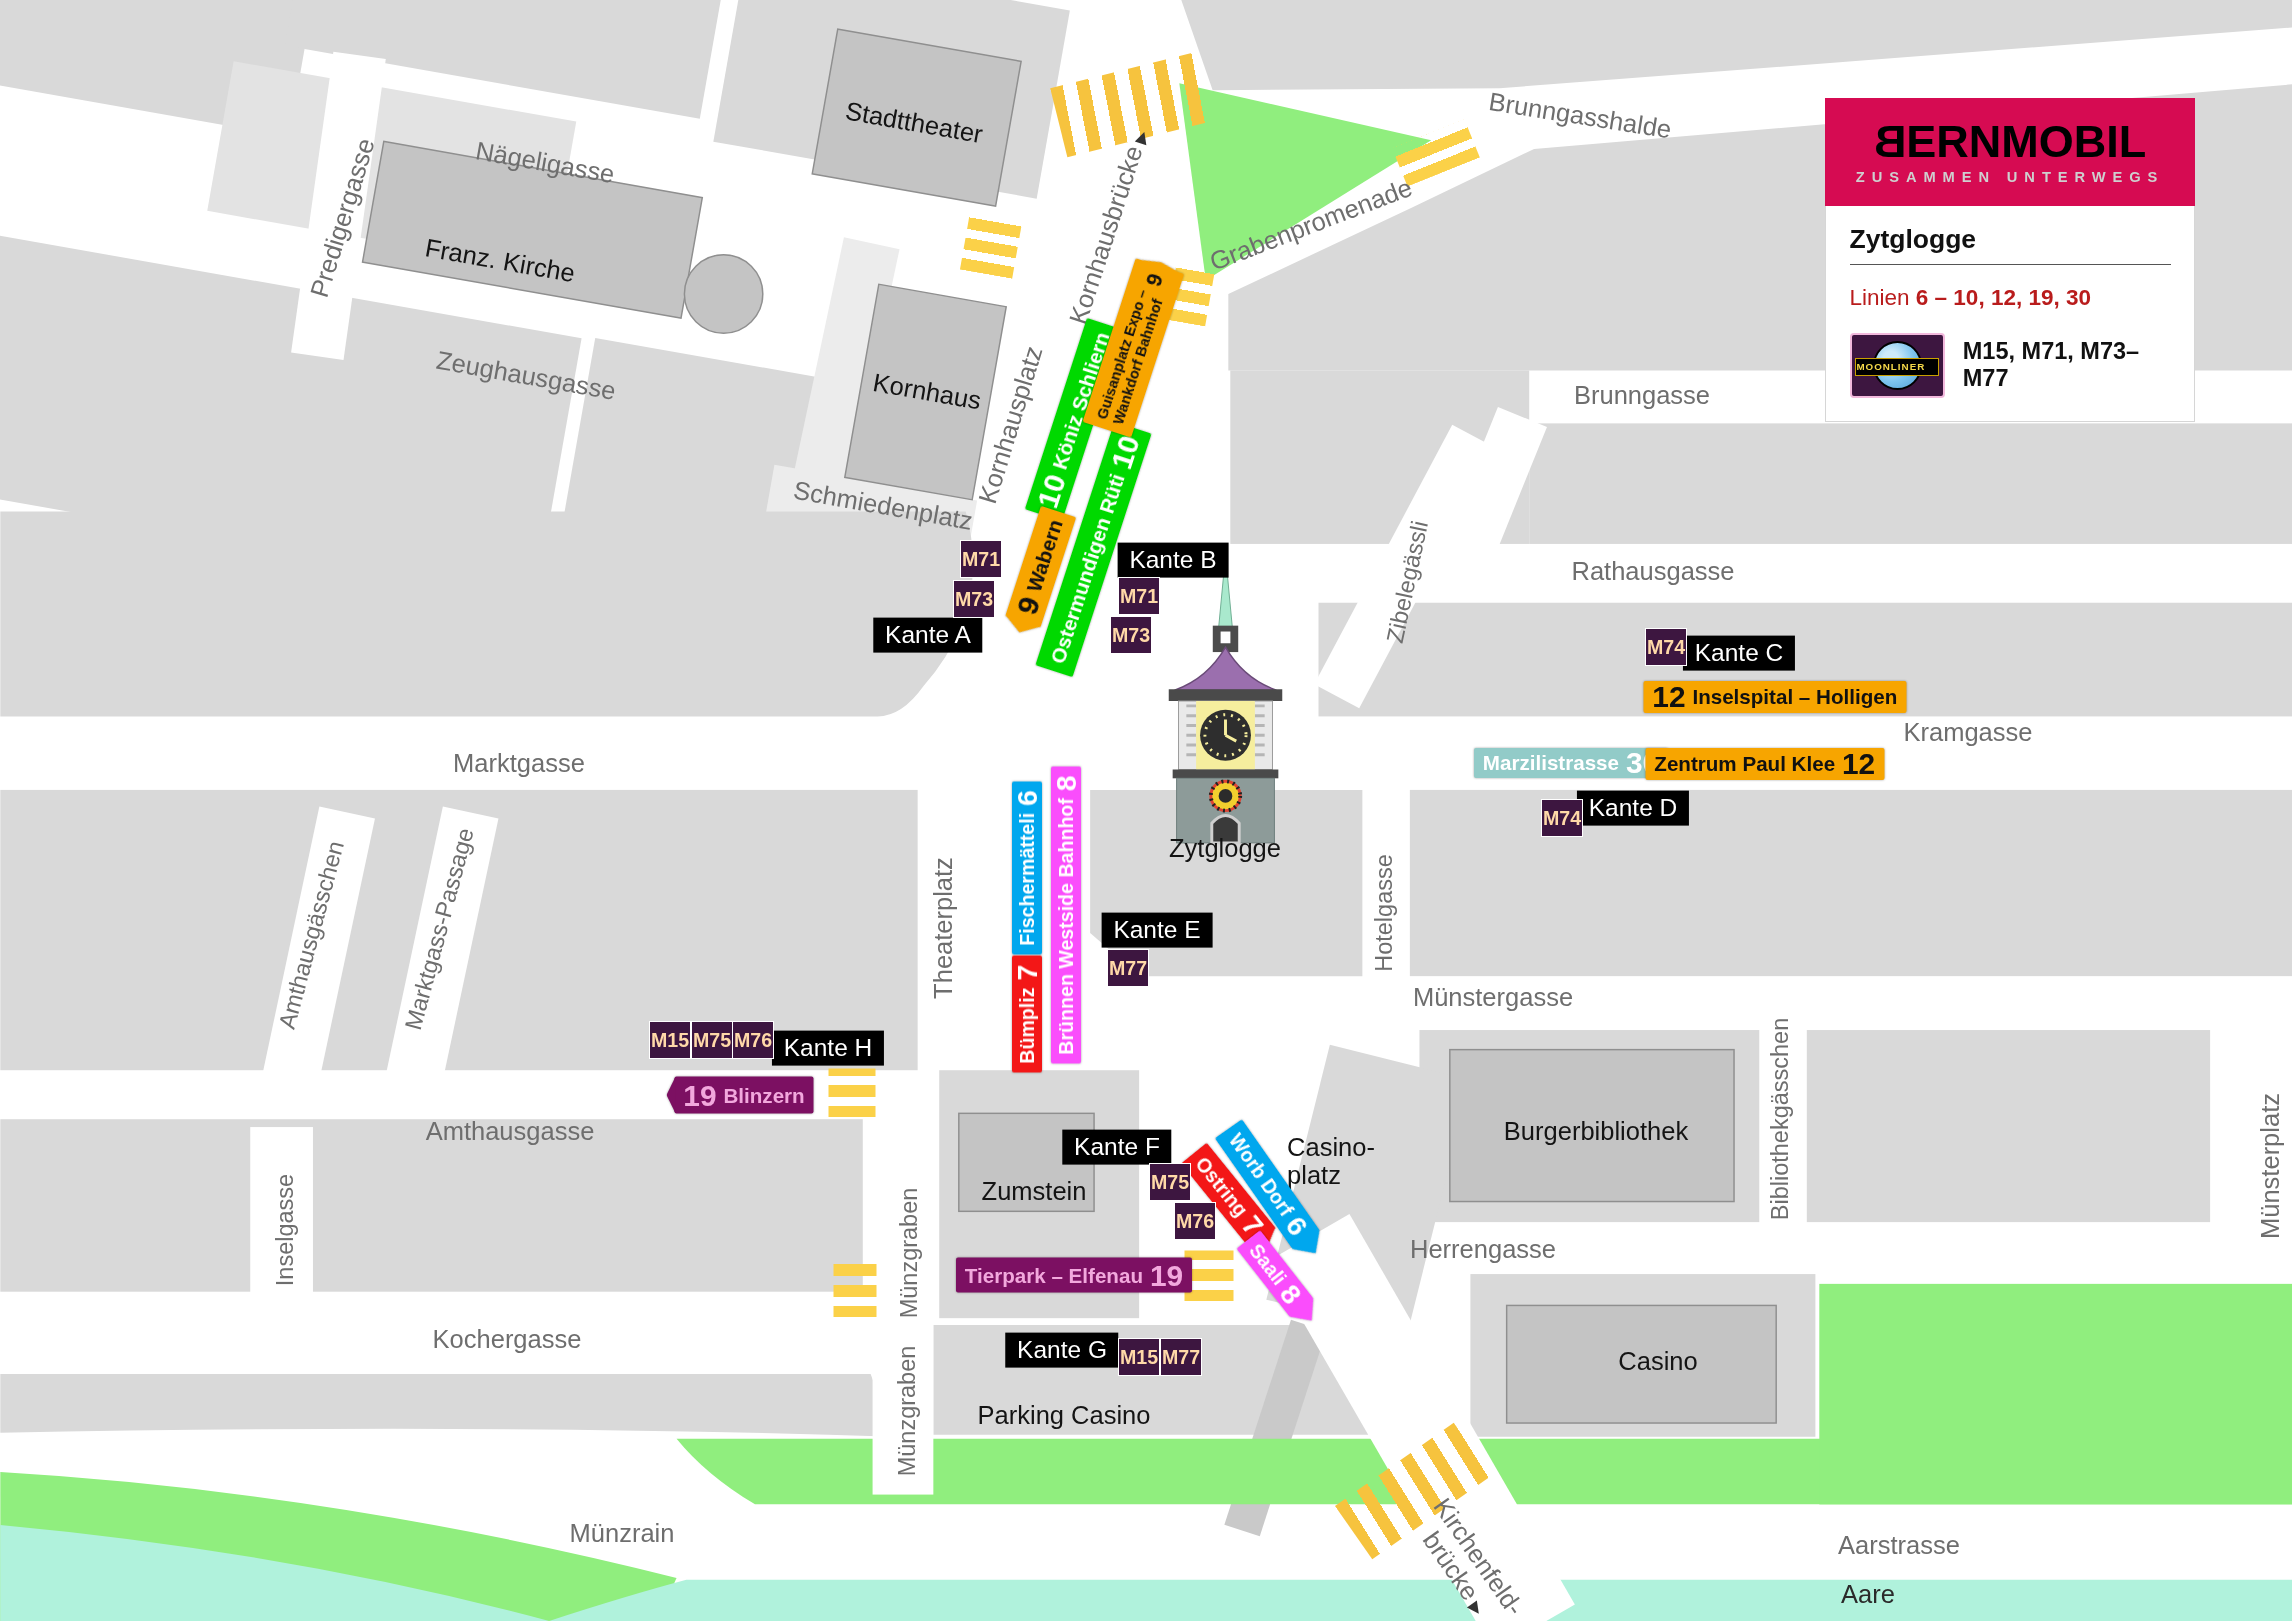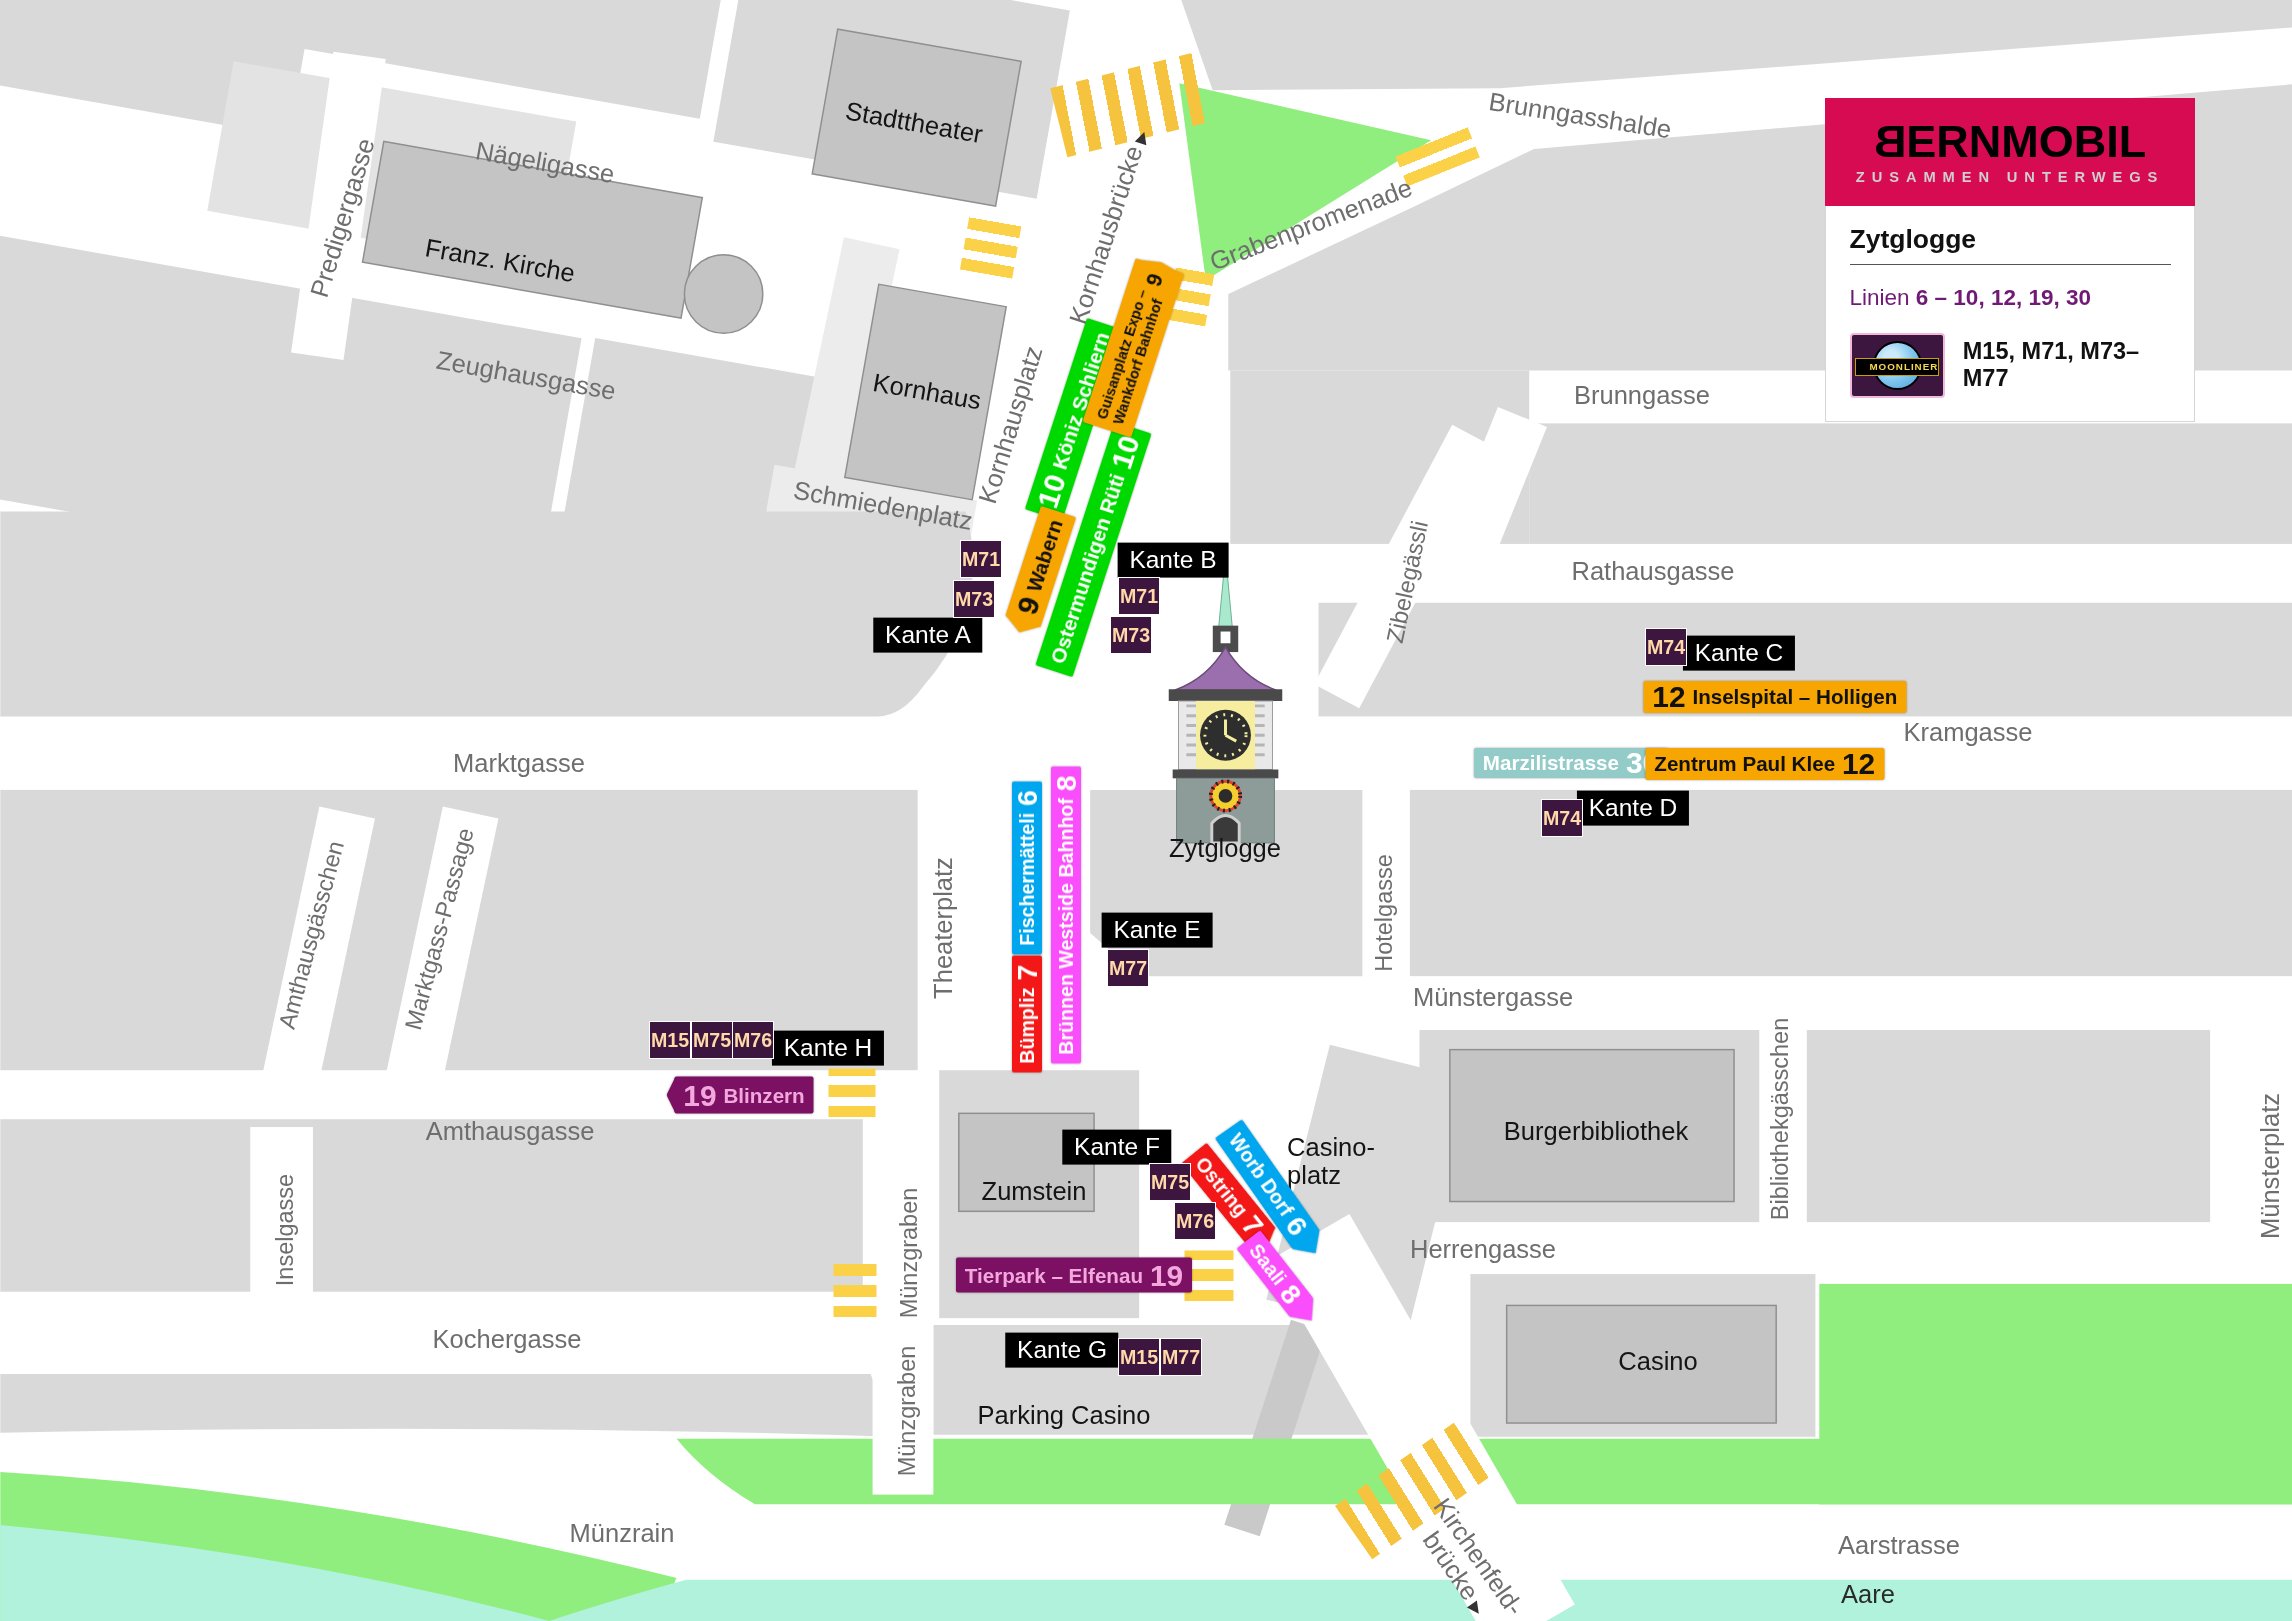--- a/index.html
+++ b/index.html
@@ -41,30 +41,30 @@
   
   #legend{position:absolute;left:1825px;top:98px;width:370px;z-index:10;}
   #legend-header{background:#d60b52;height:108px;display:flex;flex-direction:column;
     align-items:center;justify-content:center;}
   .brand{color:#000;font-size:45px;font-weight:800;letter-spacing:0px;line-height:1;}
   .brand .flip{display:inline-block;transform:scaleX(-1);}
   .tagline{color:#cfcfcf;font-size:14.7px;font-weight:bold;letter-spacing:6.9px;margin-top:5.9px;text-align:center;}
   #legend-body{background:#fff;border:1px solid #d6d6d6;border-top:none;padding:17.6px 23.5px 23.5px;}
   .stopname{font-size:26.5px;font-weight:bold;color:#111;}
   .legend-rule{border:none;border-top:1.5px solid #555;margin:9.8px 0 19.6px;}
-  .linien{font-size:22.5px;color:#701a75;}
+  .linien{font-size:22.5px;color:#b91c1c;}
   .linien b{font-weight:bold;}
   .moonrow{display:flex;align-items:center;gap:17.6px;margin-top:21.6px;}
   .moonlogo{width:98px;height:61px;background:#3d1640;border:2px solid #f2b8dc;border-radius:3.9px;
     position:relative;display:flex;align-items:center;justify-content:center;}
   .moonball{width:45px;height:45px;border-radius:50%;
     background:radial-gradient(circle at 35% 35%, #cdeafa 0 18%, #7ec4ee 55%, #4d9ed4 100%);
     border:2px solid #000;}
   .moonstrip{position:absolute;left:3.9px;right:3.9px;top:23.5px;height:15.7px;background:#000;
-    border:1px solid #c8a000;display:flex;align-items:center;justify-content:flex-end;}
+    border:1px solid #c8a000;display:flex;align-items:center;justify-content:flex-start;}
   .moonstrip span{color:#f5d94a;font-size:9.8px;font-weight:bold;letter-spacing:1px;}
   .moonlines{font-size:23.5px;font-weight:bold;color:#111;}
 </style>
 </head>
 <body>
 
 <div id="map-canvas">
 
   <svg id="base-svg" width="2293" height="1621" viewBox="0 0 2339 1654">
     <g fill="#d9d9d9">

